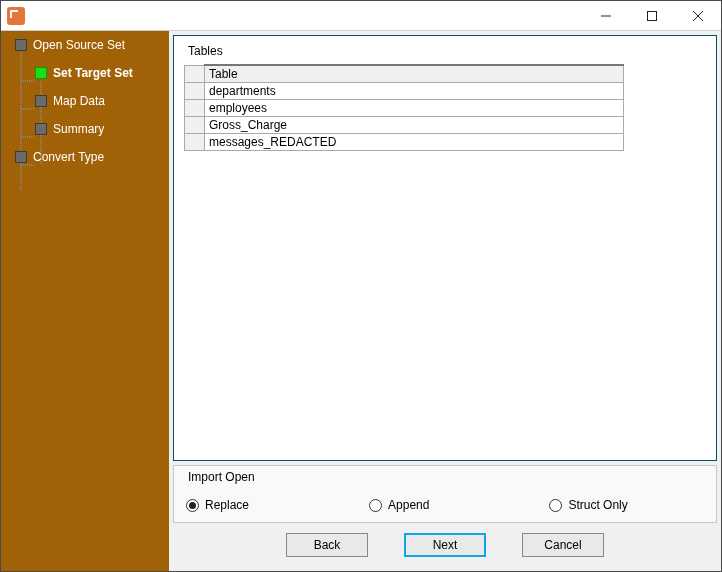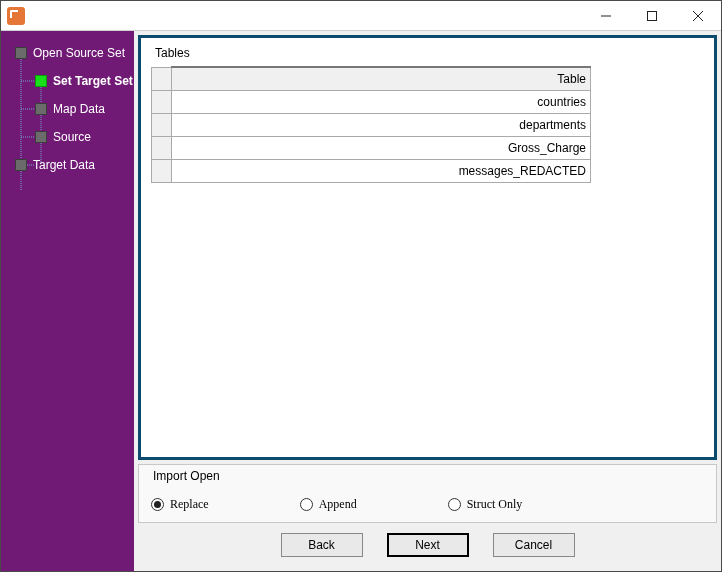--- a/index.html
+++ b/index.html
@@ -37,24 +37,23 @@
     display: flex; align-items: center; justify-content: center;
     font-size: 14px; color: #222;
   }
   .winbtn svg { pointer-events: none; }
 
   .body {
     flex: 1; display: flex; min-height: 0;
     background: #f0f0f0;
   }
   .sidebar {
-    width: 133px;
-    background: #701a75;
+    width: 168px;
+    background: #a16207;
     color: #fff;
-    padding-top: 8px;
   }
   .navitem {
     display: flex; align-items: center;
     height: 28px;
     position: relative;
     cursor: pointer;
   }
   .marker {
     width: 12px; height: 12px;
     background: #6b6b6b;
@@ -75,21 +74,21 @@
   }
 
   .main {
     flex: 1;
     display: flex; flex-direction: column;
     padding: 4px;
     min-width: 0;
   }
   .tables-group {
     flex: 1;
-    border: 3px solid #0c4a6e;
+    border: 1px solid #0c4a6e;
     background: #fff;
     display: flex; flex-direction: column;
     padding: 8px 10px 4px 10px;
     min-height: 0;
     position: relative;
   }
   .group-title {
     font-size: 12px;
     margin-bottom: 6px;
     padding-left: 4px;
@@ -101,22 +100,22 @@
   }
   table.grid {
     border-collapse: collapse;
     width: 440px;
     table-layout: fixed;
   }
   table.grid th, table.grid td {
     border: 1px solid #aaa;
     padding: 1px 4px;
     font-size: 12px;
-    text-align: right;
-    height: 23px;
+    text-align: left;
+    height: 17px;
     overflow: hidden;
     white-space: nowrap;
   }
   table.grid th {
     background: #f0f0f0;
     font-weight: normal;
   }
   table.grid .rowhead {
     width: 20px;
     background: #f0f0f0;
@@ -129,23 +128,22 @@
     border: 1px solid #c8c8c8;
     background: #f9f9f9;
     margin-top: 4px;
     padding: 4px 10px 10px 10px;
   }
   .import-group .group-title {
     margin-bottom: 14px;
   }
   .radio-row {
     display: flex;
-    gap: 91px;
+    gap: 120px;
     padding-left: 2px;
-    font-family: Liberation Serif, serif;
   }
   .radio-item {
     display: flex; align-items: center; gap: 6px;
     font-size: 12px;
     cursor: pointer;
   }
   .radio-circle {
     width: 13px; height: 13px;
     border: 1px solid #333;
     border-radius: 50%;
@@ -154,34 +152,34 @@
   }
   .radio-circle.checked::after {
     content: "";
     width: 7px; height: 7px;
     background: #222;
     border-radius: 50%;
   }
 
   .button-row {
     display: flex;
-    gap: 24px;
+    gap: 36px;
     padding: 10px 0 10px 0px;
     justify-content: center;
   }
   .btn {
     width: 82px; height: 24px;
     border: 1px solid #888;
     background: #e9e9e9;
     display: flex; align-items: center; justify-content: center;
     font-size: 12px;
     cursor: pointer;
   }
   .btn.primary {
-    border: 2px solid #000000;
+    border: 2px solid #0ea5e9;
     background: #e9e9e9;
   }
 </style>
 </head>
 <body>
 
 <div class="window">
 
   <div class="titlebar">
     <div class="app-icon"></div>
@@ -225,47 +223,47 @@
       <div class="navitem lvl1">
         <div class="marker active"></div>
         <span class="navlabel active">Set Target Set</span>
       </div>
       <div class="navitem lvl1">
         <div class="marker"></div>
         <span class="navlabel">Map Data</span>
       </div>
       <div class="navitem lvl1">
         <div class="marker"></div>
-        <span class="navlabel">Source</span>
+        <span class="navlabel">Summary</span>
       </div>
       <div class="navitem lvl0">
         <div class="marker"></div>
-        <span class="navlabel">Target Data</span>
+        <span class="navlabel">Convert Type</span>
       </div>
     </div>
 
     <div class="main">
       <div class="tables-group">
         <div class="group-title">Tables</div>
         <div class="grid-wrap">
           <table class="grid">
             <thead>
               <tr>
                 <th class="rowhead"></th>
                 <th class="colhead">Table</th>
               </tr>
             </thead>
             <tbody>
               <tr>
                 <td class="rowhead"></td>
-                <td>countries</td>
+                <td>departments</td>
               </tr>
               <tr>
                 <td class="rowhead"></td>
-                <td>departments</td>
+                <td>employees</td>
               </tr>
               <tr>
                 <td class="rowhead"></td>
                 <td>Gross_Charge</td>
               </tr>
               <tr>
                 <td class="rowhead"></td>
                 <td>messages_REDACTED</td>
               </tr>
             </tbody>

